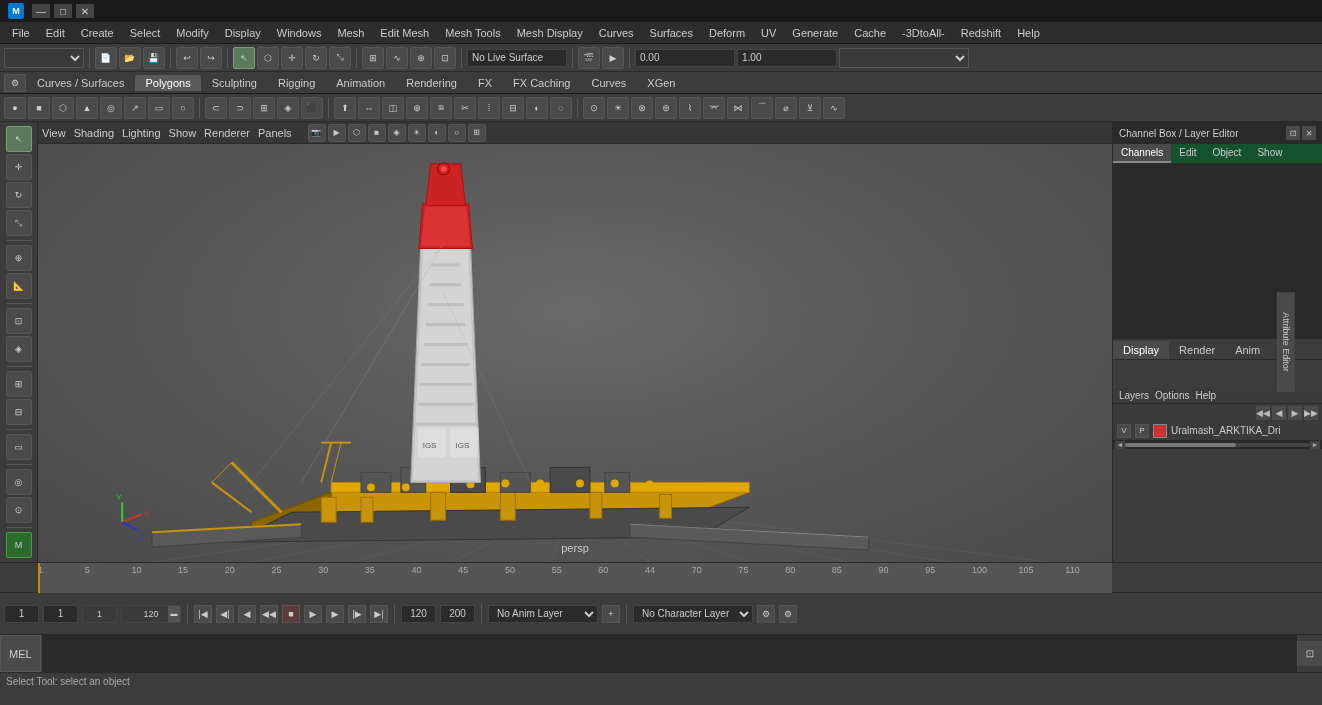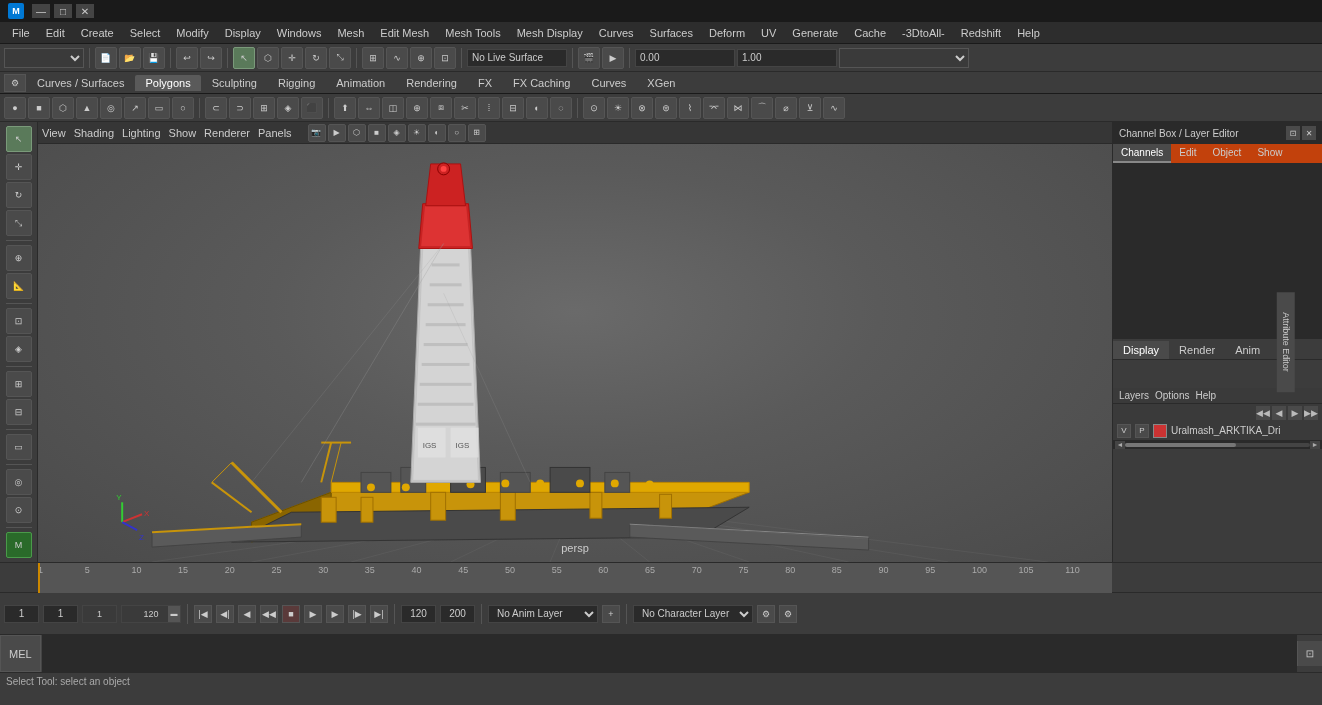--- a/index.html
+++ b/index.html
@@ -220,21 +220,21 @@
       font-size: 10px;
     }
     #channel-box-area {
       flex: 1;
       background: #3a3a3a;
       overflow: hidden;
     }
     #channel-tabs {
       display: flex;
       border-bottom: 1px solid #2a2a2a;
-      background: #c2410c;
+      background: #14532d;
     }
     .channel-tab {
       padding: 3px 8px;
       font-size: 10px;
       cursor: pointer;
       color: #ccc;
     }
     .channel-tab.active { background: #4a4a4a; color: white; border-bottom: 2px solid #888; }
 
     
@@ -793,21 +793,21 @@
       <span class="ruler-label" style="left: 13.0435%;">15</span>
       <span class="ruler-label" style="left: 17.3913%;">20</span>
       <span class="ruler-label" style="left: 21.7391%;">25</span>
       <span class="ruler-label" style="left: 26.087%;">30</span>
       <span class="ruler-label" style="left: 30.4348%;">35</span>
       <span class="ruler-label" style="left: 34.7826%;">40</span>
       <span class="ruler-label" style="left: 39.1304%;">45</span>
       <span class="ruler-label" style="left: 43.4783%;">50</span>
       <span class="ruler-label" style="left: 47.8261%; text-align: center;">55</span>
       <span class="ruler-label" style="left: 52.1739%;">60</span>
-      <span class="ruler-label" style="left: 56.5217%;">65</span>
+      <span class="ruler-label" style="left: 56.5217%;">44</span>
       <span class="ruler-label" style="left: 60.8696%;">70</span>
       <span class="ruler-label" style="left: 65.2174%;">75</span>
       <span class="ruler-label" style="left: 69.5652%;">80</span>
       <span class="ruler-label" style="left: 73.913%;">85</span>
       <span class="ruler-label" style="left: 78.2609%;">90</span>
       <span class="ruler-label" style="left: 82.6087%;">95</span>
       <span class="ruler-label" style="left: 86.9565%;">100</span>
       <span class="ruler-label" style="left: 91.3043%;">105</span>
       <span class="ruler-label" style="left: 95.6522%;">110</span>
       <div style="position: absolute; left: 0px; top: 0px; width: 2px; height: 100%; background: rgb(204, 136, 0); z-index: 2; cursor: pointer;"></div>

